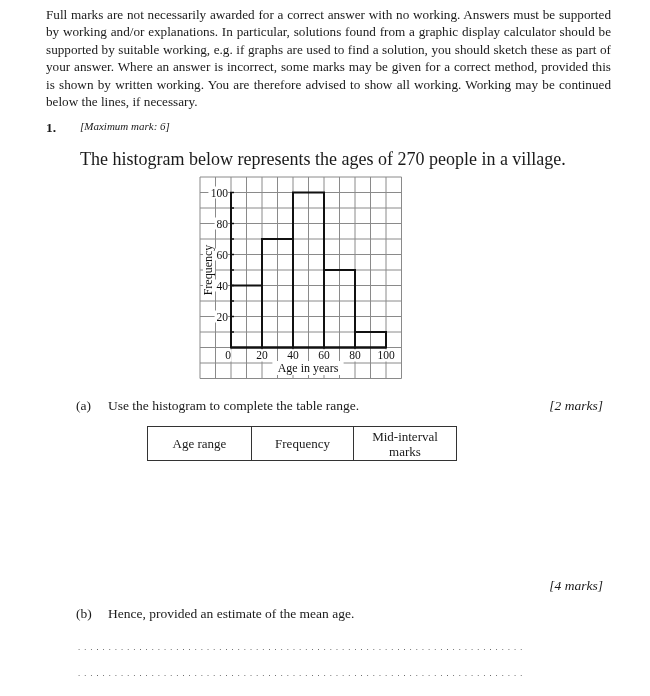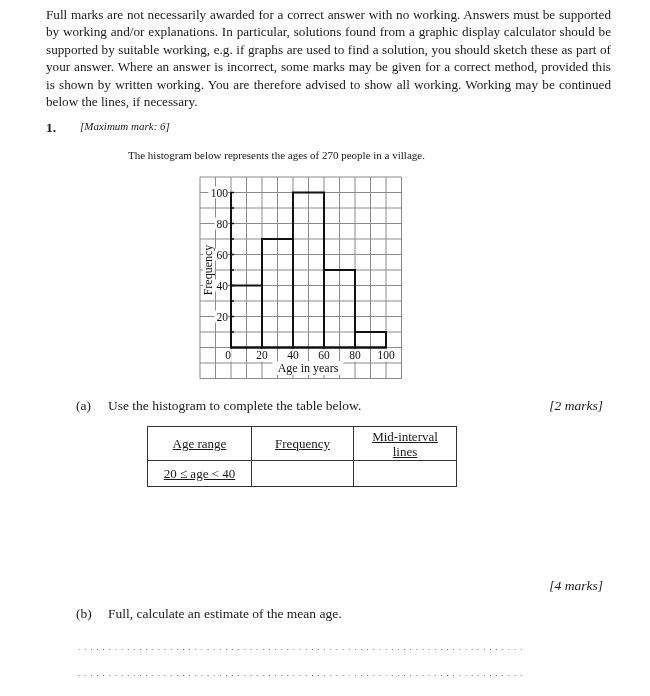--- a/index.html
+++ b/index.html
@@ -3,26 +3,26 @@
 <meta charset="utf-8">
 <style>
   html, body { margin: 0; padding: 0; background: #ffffff; }
   body { width: 650px; height: 696px; position: relative; overflow: hidden;
          font-family: "Liberation Serif", "DejaVu Serif", serif; color: #1a1a1a; }
   .abs { position: absolute; }
   .intro { left: 46px; top: 6px; width: 565px; font-size: 13.2px;
            line-height: 17.4px; text-align: justify; }
   .qnum { left: 46px; top: 120px; font-weight: bold; font-size: 13.5px; }
   .maxmark { left: 80px; top: 120px; font-style: italic; font-size: 11px; }
-  .stem { left: 80px; top: 149px; font-size: 11px; margin-left: 48px; }
+  .stem { left: 80px; top: 149px; font-size: 18px; }
   .graph { left: 0; top: 0; }
   .part-label { font-size: 13.5px; }
   .marks { font-style: italic; font-size: 13.5px; margin-left: 45px; }
   table.freq { position: absolute; left: 147px; top: 426px; border-collapse: collapse;
-               font-size: 13px; text-decoration: underline; }
+               font-size: 13px; }
   table.freq td, table.freq th { border: 1px solid #333; font-weight: normal; text-align: center;
                padding: 0; }
   table.freq th { height: 33px; line-height: 15px; }
   table.freq td { height: 25px; }
   .col1 { width: 103px; } .col2 { width: 101px; } .col3 { width: 102px; }
   .dotline { left: 76px; width: 450px; height: 1px;
              background-image: radial-gradient(circle, #666 0.7px, transparent 0.9px);
              background-size: 6.15px 2px; background-repeat: repeat-x; }
 </style>
 </head>
@@ -112,36 +112,31 @@
       <rect x="208.4" y="186.5" width="19.6" height="12" fill="#fff" stroke="none"></rect>
       <text x="228" y="196.5">100</text>
     </g>
   <rect x="272.4" y="361" width="71.19999999999999" height="14" fill="#fff"></rect>
     <text id="xlabel" x="308" y="372" font-family="Liberation Serif, serif" font-size="12" text-anchor="middle" fill="#111">Age in years</text>
   <rect x="203" y="243" width="12" height="54" fill="#fff"></rect>
     <text id="ylabel" x="0" y="0" font-family="Liberation Serif, serif" font-size="12" text-anchor="middle" fill="#111" transform="translate(212,270) rotate(-90)">Frequency</text>
 </svg>
 
 <div class="abs part-label" style="left:76px; top:398px;">(a)</div>
-<div class="abs" style="left:108px; top:398px; font-size:13.5px;">Use the histogram to complete the table below.</div>
+<div class="abs" style="left:108px; top:398px; font-size:13.5px;">Use the histogram to complete the table range.</div>
 <div class="abs marks" style="right:47px; top:398px;">[2 marks]</div>
 
 <table class="freq">
   <tbody>
       <tr>
     <th class="col1">Age range</th>
     <th class="col2">Frequency</th>
-    <th class="col3"><span>Mid-interval</span><br><span>lines</span></th>
-  </tr>
-  <tr>
-    <td>20 ≤ age &lt; 40</td>
-    <td></td>
-    <td></td>
+    <th class="col3"><span>Mid-interval</span><br><span>marks</span></th>
   </tr>
 </tbody>
   </table>
 
 <div class="abs part-label" style="left:76px; top:606px;">(b)</div>
-<div class="abs" style="left:108px; top:606px; font-size:13.5px;">Full, calculate an estimate of the mean age.</div>
+<div class="abs" style="left:108px; top:606px; font-size:13.5px;">Hence, provided an estimate of the mean age.</div>
 <div class="abs marks" style="right:47px; top:578px;">[4 marks]</div>
 
 <div class="abs dotline" style="top:649px;"></div>
 <div class="abs dotline" style="top:675px;"></div>
 
 </body></html>

